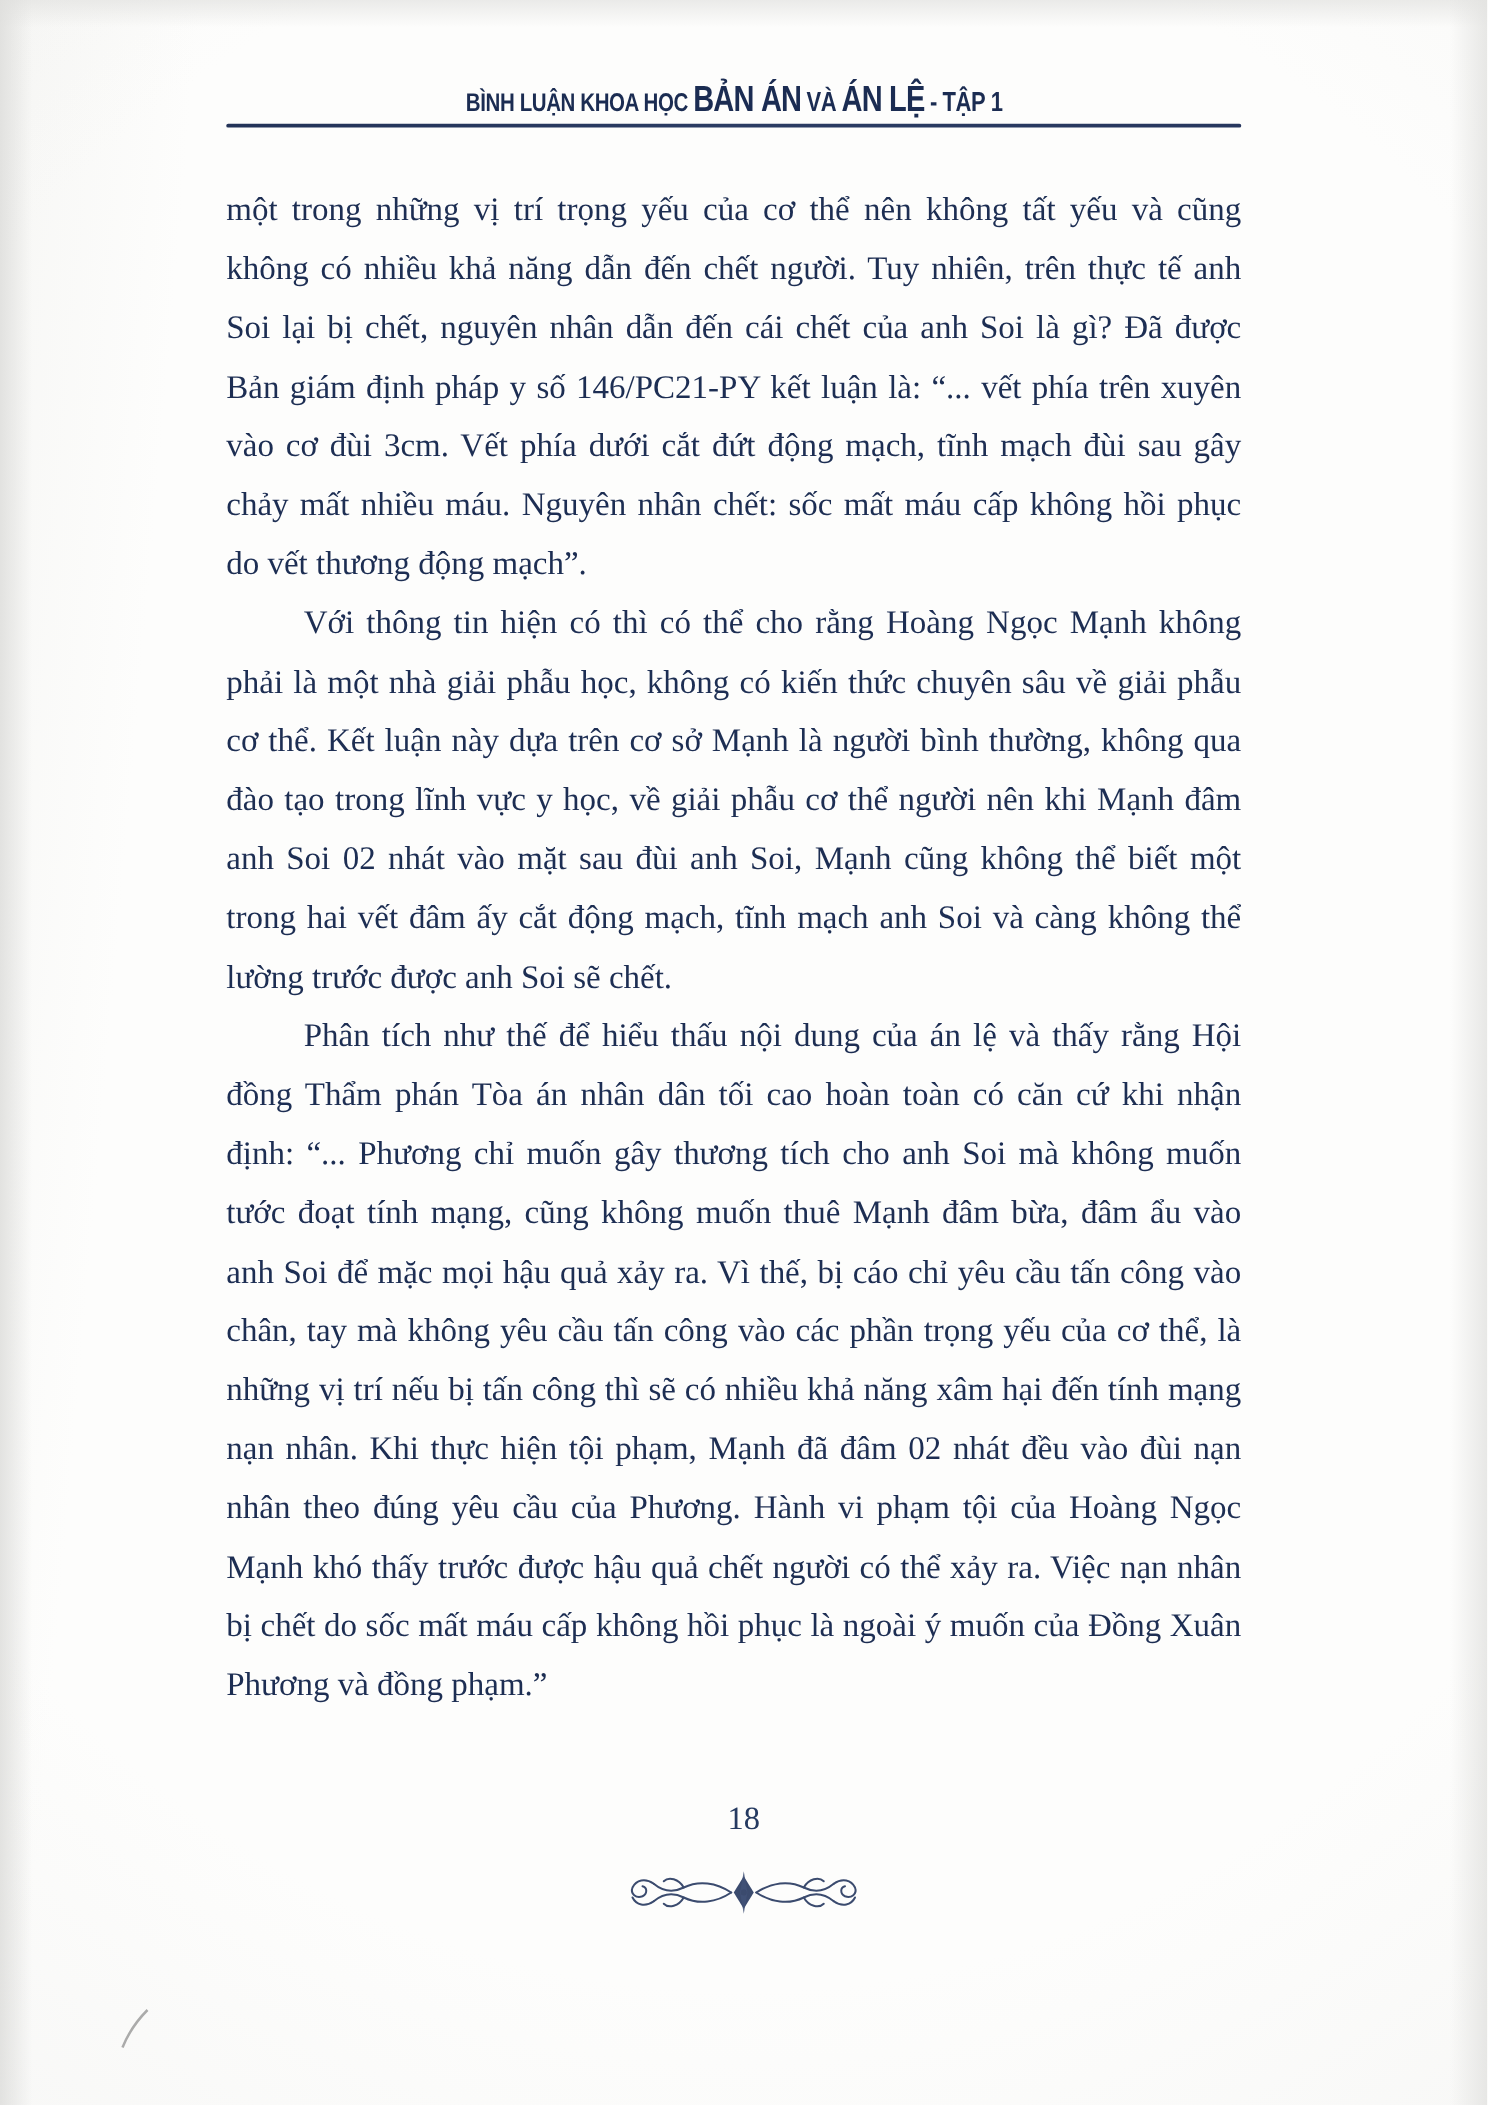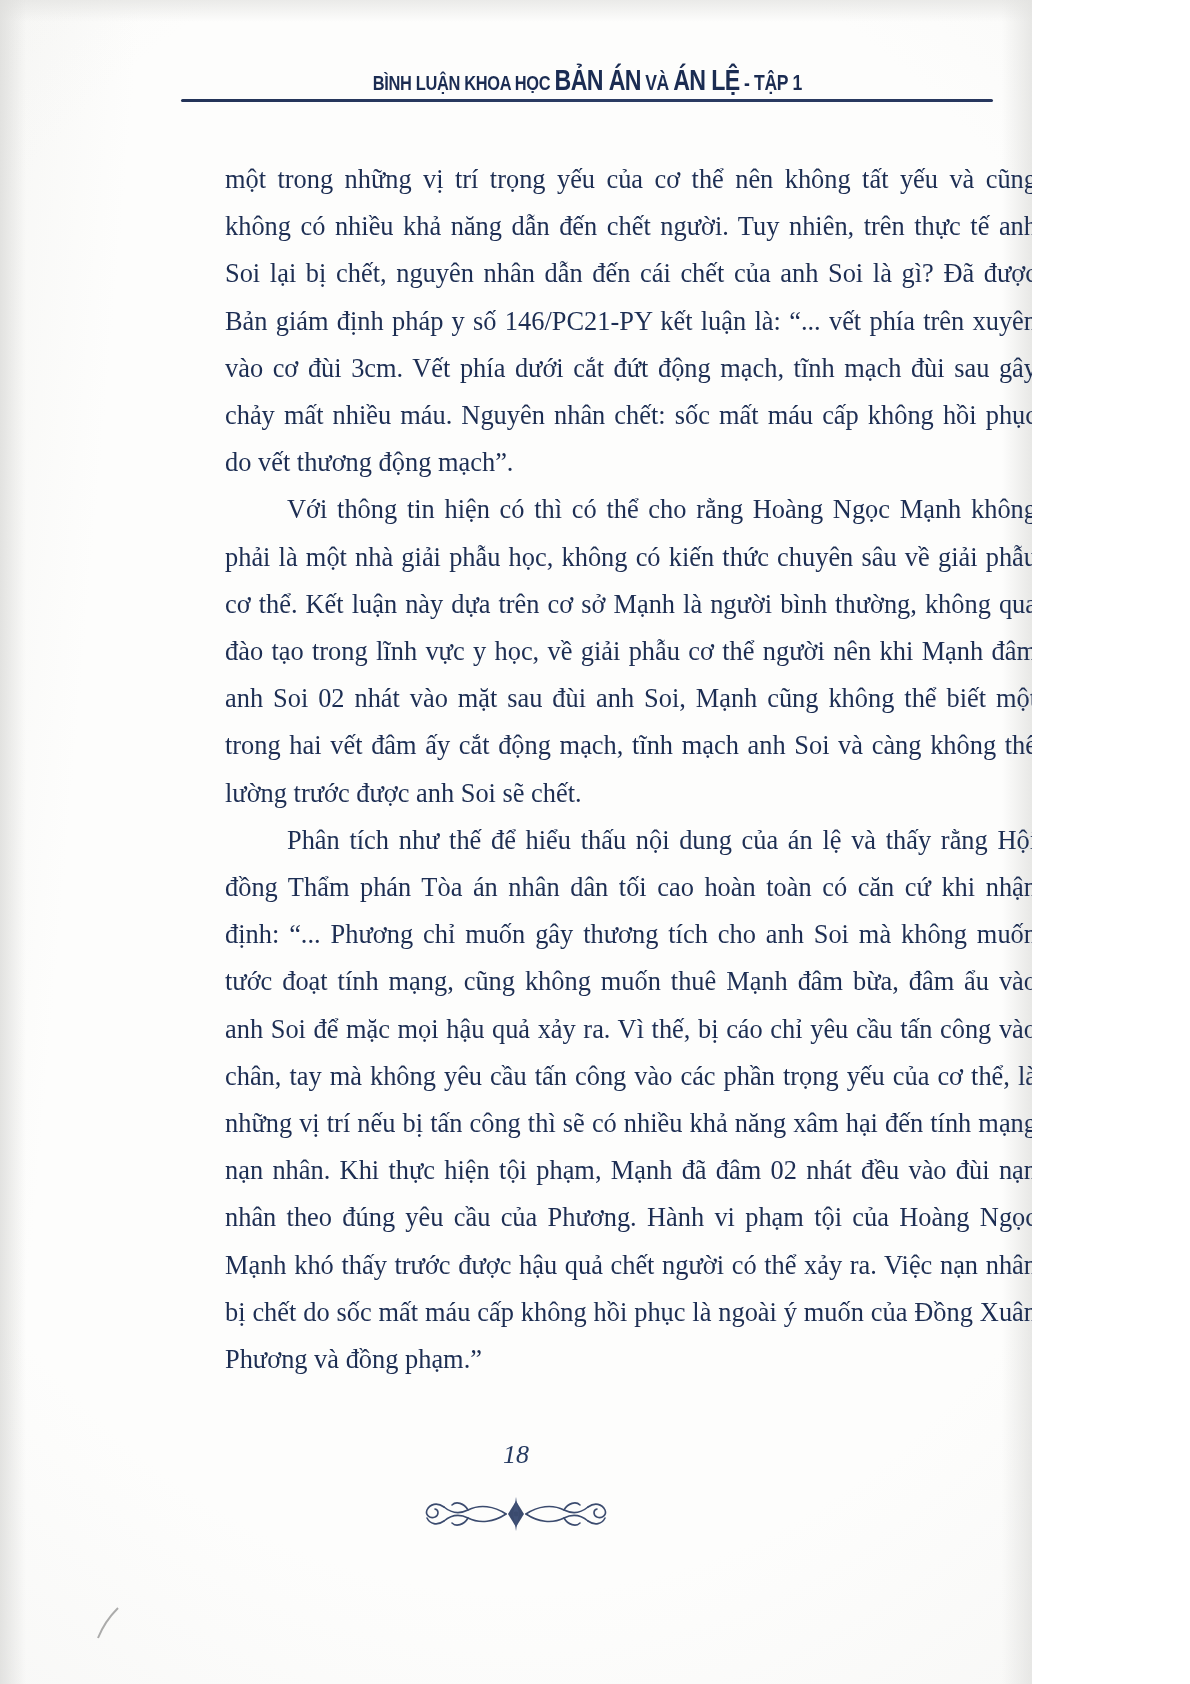--- a/index.html
+++ b/index.html
@@ -2,21 +2,21 @@
 <html><head>
 <meta charset="utf-8">
 <style>
   html, body {
     margin: 0;
     padding: 0;
     background: #ffffff;
   }
   .page {
     position: relative;
-    width: 1032px;
+    width: 1190px;
     height: 1684px;
     background: #fdfdfc;
     overflow: hidden;
     font-family: "Liberation Serif", "DejaVu Serif", serif;
     color: #1c2d52;
   }
   
   .paper-tone {
     position: absolute;
     inset: 0;
@@ -80,23 +80,22 @@
     width: 812px;
     height: 3px;
     background: linear-gradient(90deg, #233358 0%, #2b3c63 50%, #27375e 100%);
     border-radius: 2px;
   }
 
   
   .body-block {
     position: absolute;
     left: 181px;
-    top: 156px;
+    top: 144px;
     width: 812px;
-    margin-left: 44px;
   }
   p.para {
     margin: 0;
     font-size: 26.4px;
     line-height: 47.2px;
     text-align: justify;
     text-justify: inter-word;
     text-indent: 0;
     color: #1d2e53;
     -webkit-font-smoothing: antialiased;
@@ -110,21 +109,20 @@
 
   
   .page-number {
     position: absolute;
     left: 0;
     right: 0;
     top: 1440px;
     text-align: center;
     font-size: 26px;
     color: #253a61;
-    font-style: italic;
   }
   .ornament {
     position: absolute;
     left: 0;
     right: 0;
     top: 1492px;
     display: flex;
     justify-content: center;
     align-items: center;
     opacity: 0.92;

